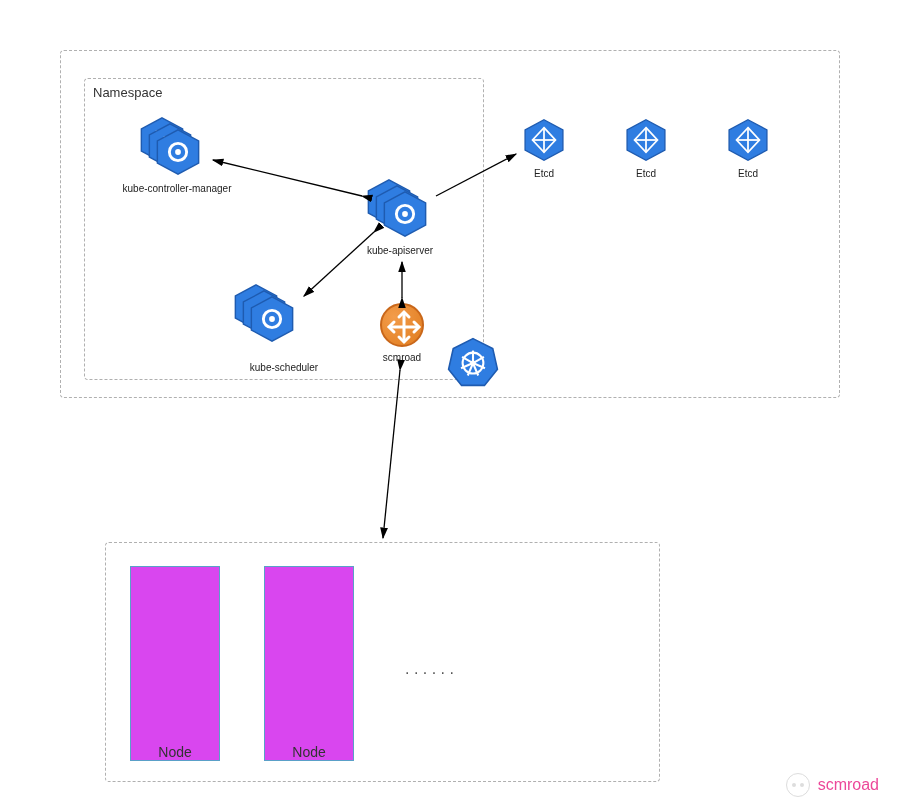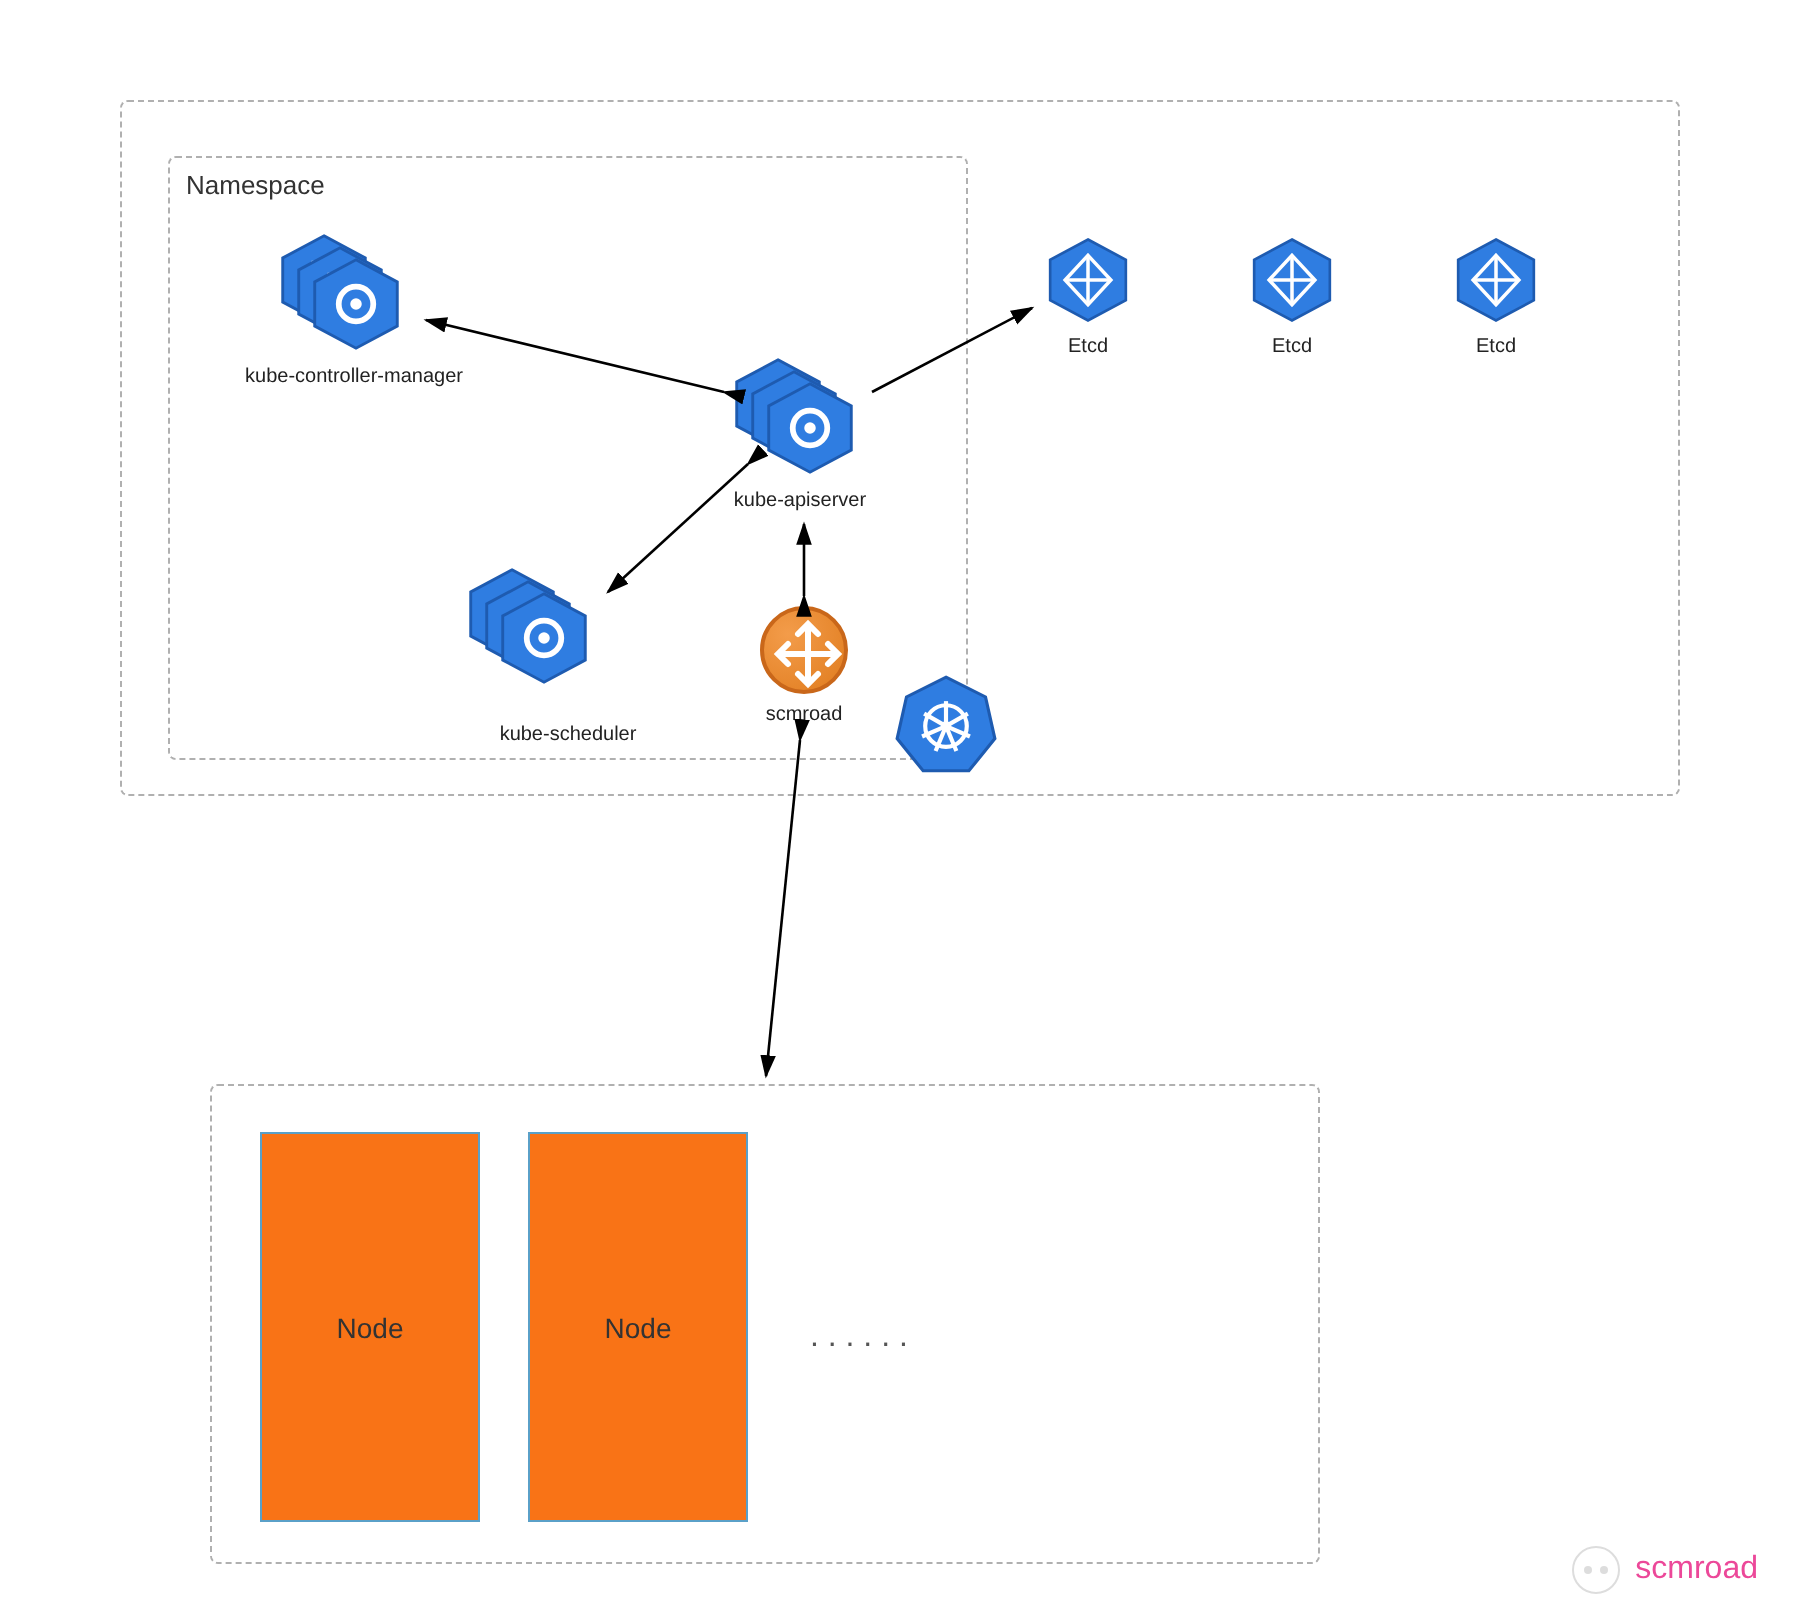--- a/index.html
+++ b/index.html
@@ -58,26 +58,26 @@
     background: radial-gradient(circle at 30% 30%, #f39c4a, #e07c1e);
     border: 2px solid #c9671a;
   }
   .k8s-wheel {
     position: absolute;
     width: 52px;
     height: 52px;
   }
   .node-box {
     position: absolute;
-    width: 110px;
+    width: 90px;
     height: 195px;
     border: 1px solid #5aa0c8;
-    background: #f97316;
+    background: #d946ef;
     display: flex;
-    align-items: center;
+    align-items: flex-end;
     justify-content: center;
     font-size: 14px;
     color: #333;
   }
   .ellipsis {
     position: absolute;
     font-size: 16px;
     color: #555;
   }
   svg.arrows {

